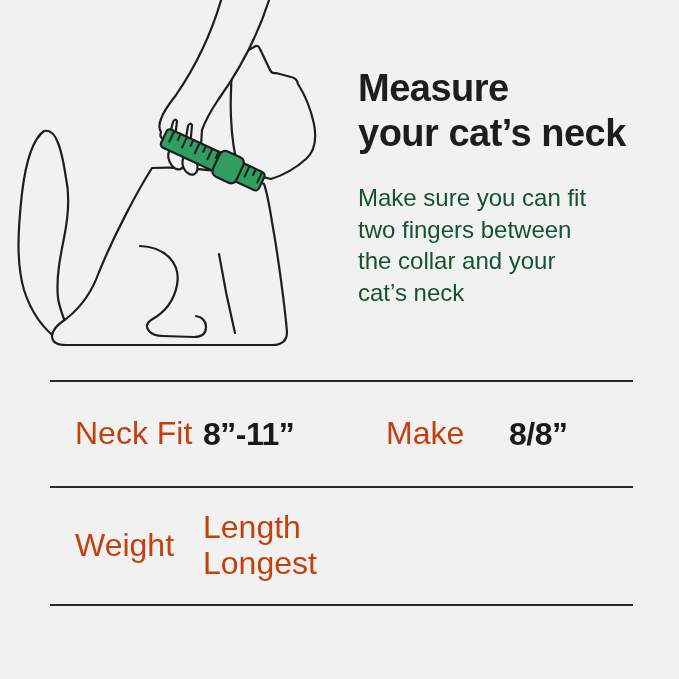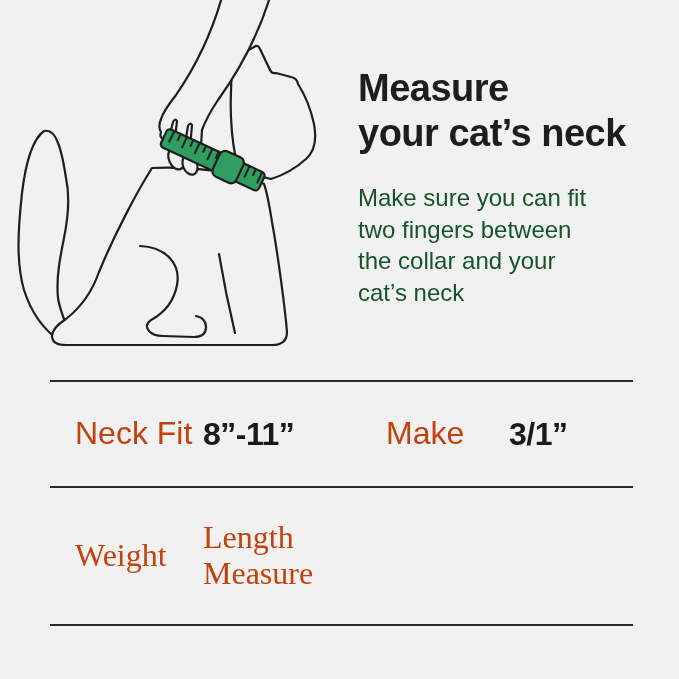--- a/index.html
+++ b/index.html
@@ -43,21 +43,21 @@
   .divider{
     height:0;border-top:2px solid #2b2b2b;
   }
   .spec-row{
     display:grid;
     grid-template-columns:128px 183px 123px 1fr;
     align-items:center;
     padding-left:25px;
   }
   .spec-row.row-1{height:104px;}
-  .spec-row.row-2{height:136px;font-family:Liberation Serif, serif;}
+  .spec-row.row-2{height:116px;}
   .spec-label{
     font-size:32px;font-weight:400;color:#c2410c;
     line-height:1.12;white-space:pre-line;
   }
   .spec-value{
     font-size:32px;font-weight:700;color:#1a1a1a;
     letter-spacing:-0.5px;
   }
 </style>
 </head>
@@ -168,27 +168,27 @@
 cat’s neck</p>
   </div>
 
   <div class="specs">
     <div class="divider"></div>
 
     <div class="spec-row row-1">
       <div class="spec-label">Neck Fit</div>
       <div class="spec-value">8”-11”</div>
       <div class="spec-label">Make</div>
-      <div class="spec-value">3/1”</div>
+      <div class="spec-value">8/8”</div>
     </div>
 
     <div class="divider"></div>
 
     <div class="spec-row row-2">
       <div class="spec-label">Weight</div>
       <div class="spec-label">Length
-Measure</div>
+Longest</div>
     </div>
 
     <div class="divider"></div>
   </div>
 
 </div>
 
 </body></html>

